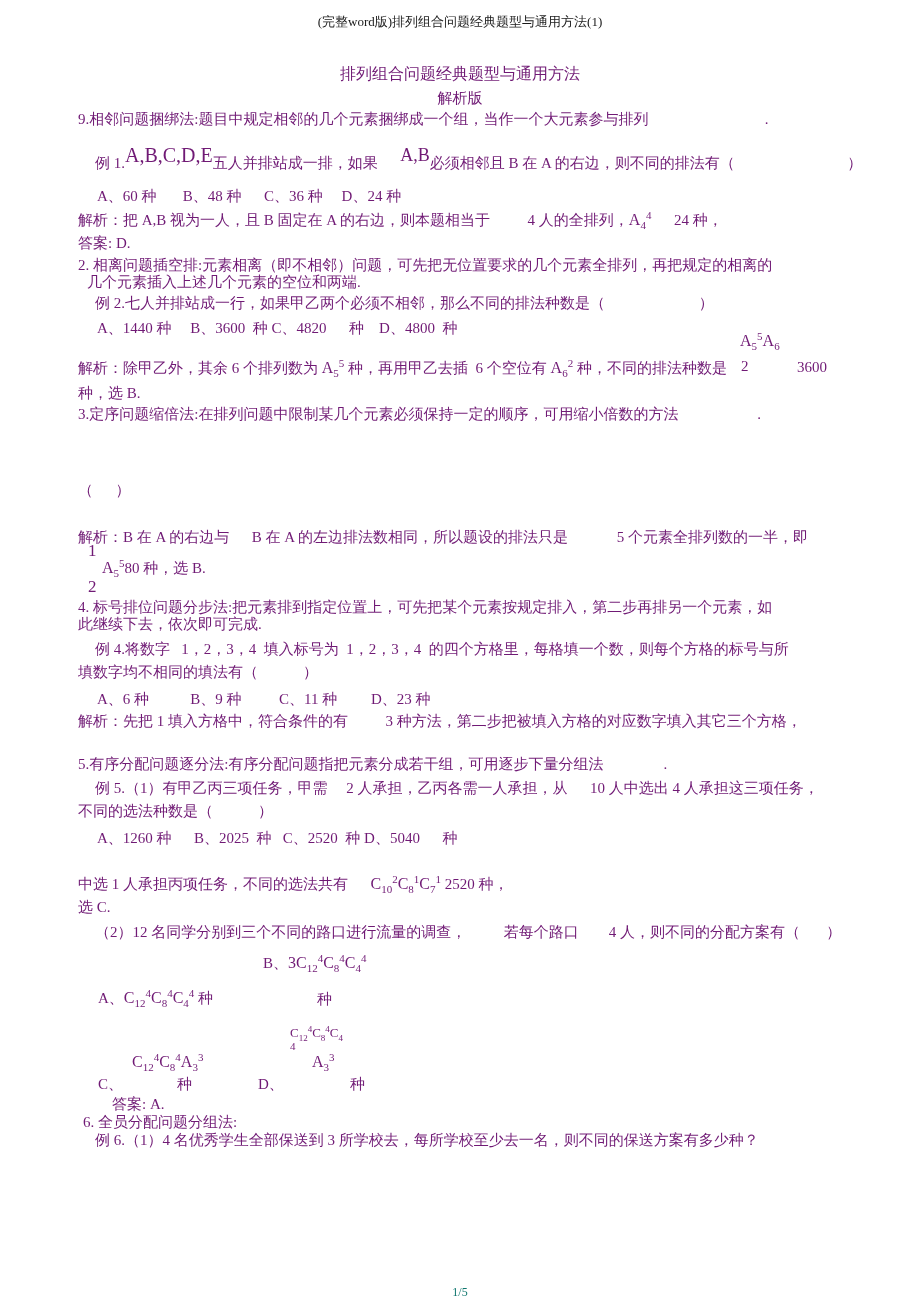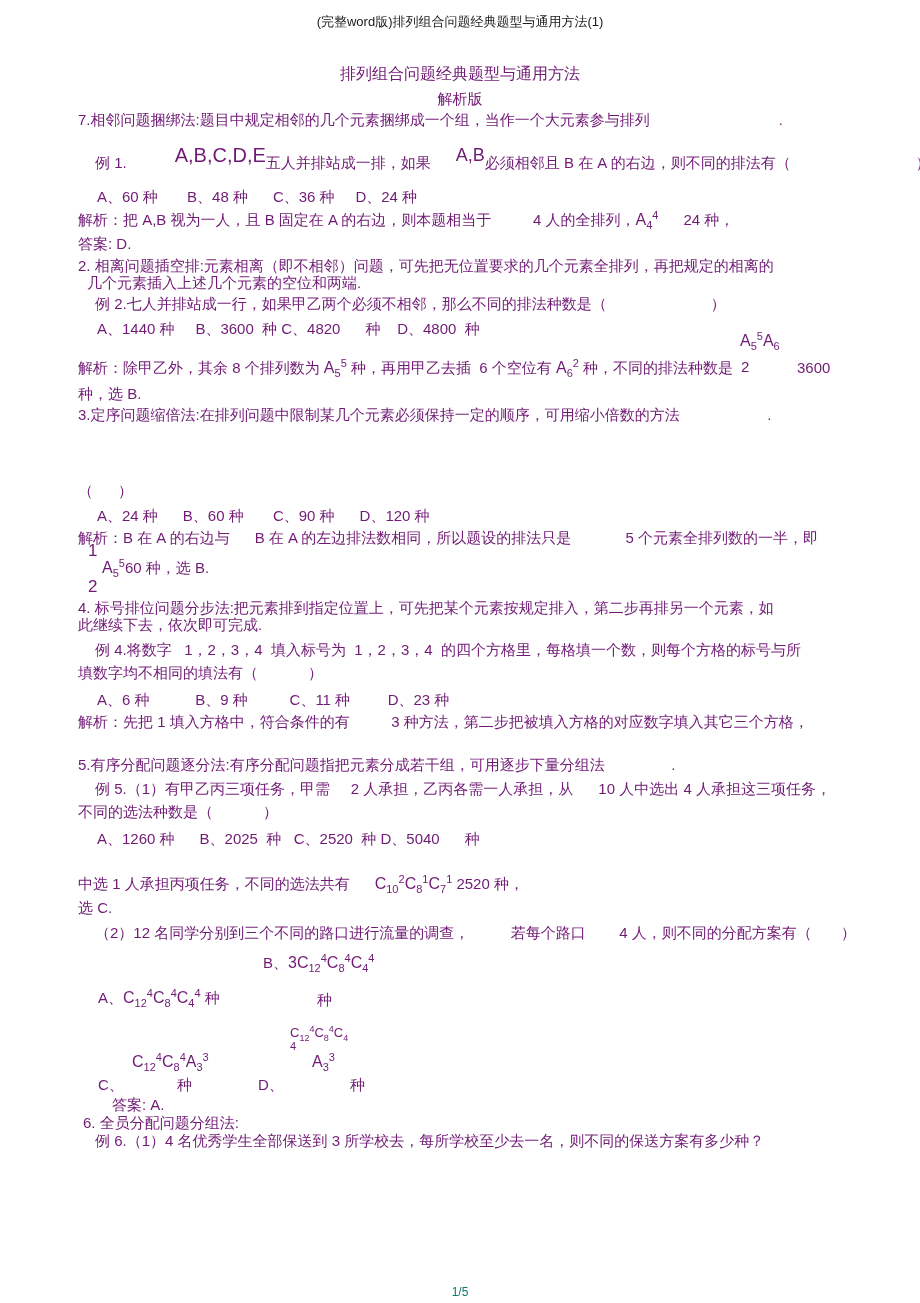--- a/index.html
+++ b/index.html
@@ -2,39 +2,38 @@
 <html><head>
 <meta charset="utf-8">
 <style>
   html, body { margin:0; padding:0; background:#ffffff; }
   .page {
     position:relative;
     width:920px;
     height:1303px;
     background:#ffffff;
     color:#000000;
-    font-family:Liberation Sans, sans-serif;
+    font-family:Liberation Serif, serif;
     overflow:hidden;
   }
   .ln {
     position:absolute;
     white-space:pre;
     font-size:15px;
     line-height:19px;
     color:#701a75;
   }
   .center { left:0; width:920px; text-align:center; }
   .hdr   { font-size:13px; color:#1a1a1a; }
   .title { font-size:16px; }
   .sub   { font-size:15px; }
   .big {                    
     font-size:20px;
     position:relative;
     top:-6px;
-    margin-left:48px;
   }
   .raised {                 
     font-size:18px;
     position:relative;
     top:-7px;
   }
   .math { font-size:16px; }
   .math sub, .math sup { font-size:11px; line-height:0; }
   .mathsm { font-size:13px;margin-top:8px; }
   .mathsm sub, .mathsm sup { font-size:9px; line-height:0; }
@@ -45,42 +44,41 @@
 </head>
 <body>
 
 <div class="page">
 
   <div class="ln center hdr" style="top:12px">(完整word版)排列组合问题经典题型与通用方法(1)</div>
 
   <div class="ln center title" style="top:64px">排列组合问题经典题型与通用方法</div>
   <div class="ln center sub" style="top:89px">解析版</div>
 
-  <div class="ln" style="left:78px; top:110px">7.相邻问题捆绑法:题目中规定相邻的几个元素捆绑成一个组，当作一个大元素参与排列                               .</div>
+  <div class="ln" style="left:78px; top:110px">9.相邻问题捆绑法:题目中规定相邻的几个元素捆绑成一个组，当作一个大元素参与排列                               .</div>
   <div class="ln" style="left:95px; top:152px"><span>例 1.</span><span class="big">A,B,C,D,E</span><span>五人并排站成一排，如果      </span><span class="raised">A,B</span><span>必须相邻且 B 在 A 的右边，则不同的排法有（                              ）</span></div>
   <div class="ln" style="left:97px; top:187px">A、60 种       B、48 种      C、36 种     D、24 种</div>
   <div class="ln" style="left:78px; top:210px"><span>解析：把 A,B 视为一人，且 B 固定在 A 的右边，则本题相当于          4 人的全排列，</span><span class="math">A<sub>4</sub><sup>4</sup></span><span>      24 种，</span></div>
   <div class="ln" style="left:78px; top:234px">答案: D.</div>
 
   <div class="ln" style="left:78px; top:256px">2. 相离问题插空排:元素相离（即不相邻）问题，可先把无位置要求的几个元素全排列，再把规定的相离的</div>
   <div class="ln" style="left:87px; top:273px">几个元素插入上述几个元素的空位和两端.</div>
   <div class="ln" style="left:95px; top:294px">例 2.七人并排站成一行，如果甲乙两个必须不相邻，那么不同的排法种数是（                         ）</div>
   <div class="ln" style="left:97px; top:319px">A、1440 种     B、3600  种 C、4820      种    D、4800  种</div>
   <div class="ln math" style="left:740px; top:331px">A<sub>5</sub><sup>5</sup>A<sub>6</sub></div>
-  <div class="ln" style="left:78px; top:358px"><span>解析：除甲乙外，其余 8 个排列数为 </span><span class="math">A<sub>5</sub><sup>5</sup></span><span> 种，再用甲乙去插  6 个空位有 </span><span class="math">A<sub>6</sub><sup>2</sup></span><span> 种，不同的排法种数是</span></div>
+  <div class="ln" style="left:78px; top:358px"><span>解析：除甲乙外，其余 6 个排列数为 </span><span class="math">A<sub>5</sub><sup>5</sup></span><span> 种，再用甲乙去插  6 个空位有 </span><span class="math">A<sub>6</sub><sup>2</sup></span><span> 种，不同的排法种数是</span></div>
   <div class="ln" style="left:741px; top:357px">2</div>
   <div class="ln" style="left:797px; top:358px">3600</div>
   <div class="ln" style="left:78px; top:384px">种，选 B.</div>
 
   <div class="ln" style="left:78px; top:405px">3.定序问题缩倍法:在排列问题中限制某几个元素必须保持一定的顺序，可用缩小倍数的方法                     .</div>
   <div class="ln" style="left:78px; top:481px">（      ）</div>
-  <div class="ln" style="left:97px; top:506px">A、24 种      B、60 种       C、90 种      D、120 种</div>
   <div class="ln" style="left:78px; top:528px">解析：B 在 A 的右边与      B 在 A 的左边排法数相同，所以题设的排法只是             5 个元素全排列数的一半，即</div>
   <div class="ln fracnum" style="left:88px; top:541px">1</div>
-  <div class="ln" style="left:102px; top:558px"><span class="math">A<sub>5</sub><sup>5</sup></span><span>60 种，选 B.</span></div>
+  <div class="ln" style="left:102px; top:558px"><span class="math">A<sub>5</sub><sup>5</sup></span><span>80 种，选 B.</span></div>
   <div class="ln fracnum" style="left:88px; top:577px">2</div>
 
   <div class="ln" style="left:78px; top:598px">4. 标号排位问题分步法:把元素排到指定位置上，可先把某个元素按规定排入，第二步再排另一个元素，如</div>
   <div class="ln" style="left:78px; top:615px">此继续下去，依次即可完成.</div>
   <div class="ln" style="left:95px; top:640px">例 4.将数字   1，2，3，4  填入标号为  1，2，3，4  的四个方格里，每格填一个数，则每个方格的标号与所</div>
   <div class="ln" style="left:78px; top:663px">填数字均不相同的填法有（            ）</div>
   <div class="ln" style="left:97px; top:690px">A、6 种           B、9 种          C、11 种         D、23 种</div>
   <div class="ln" style="left:78px; top:712px">解析：先把 1 填入方格中，符合条件的有          3 种方法，第二步把被填入方格的对应数字填入其它三个方格，</div>
 
   <div class="ln" style="left:78px; top:755px">5.有序分配问题逐分法:有序分配问题指把元素分成若干组，可用逐步下量分组法                .</div>

